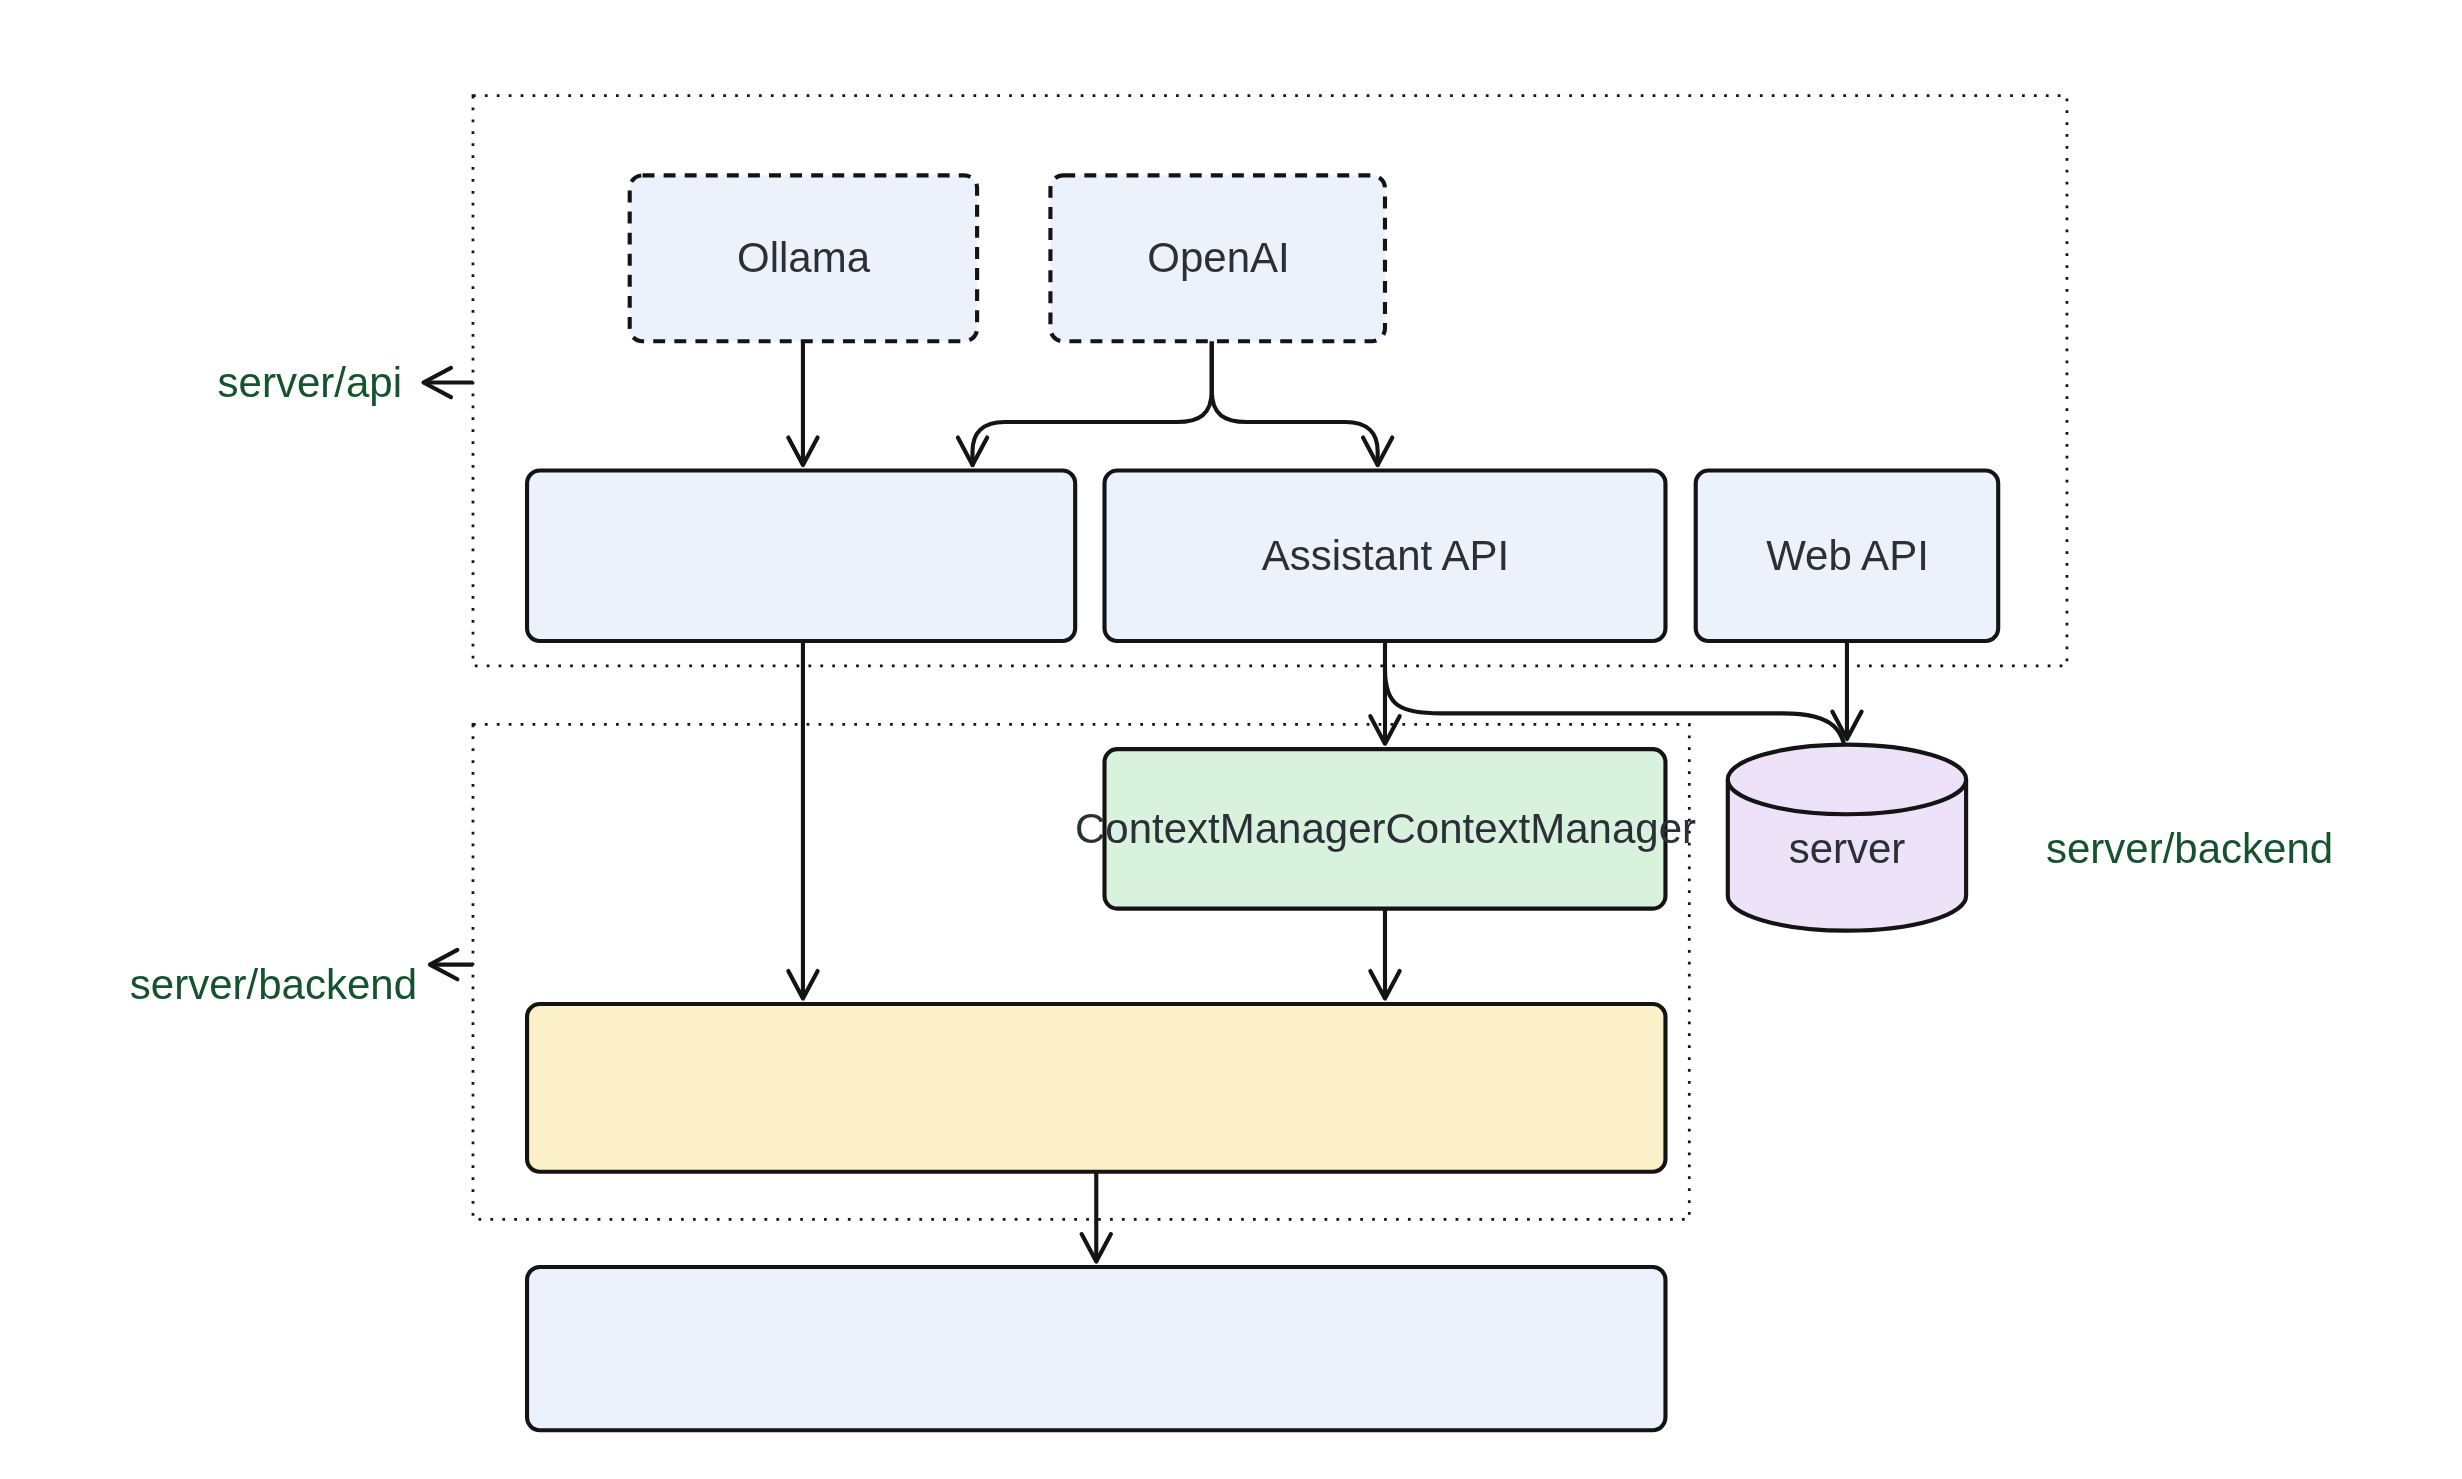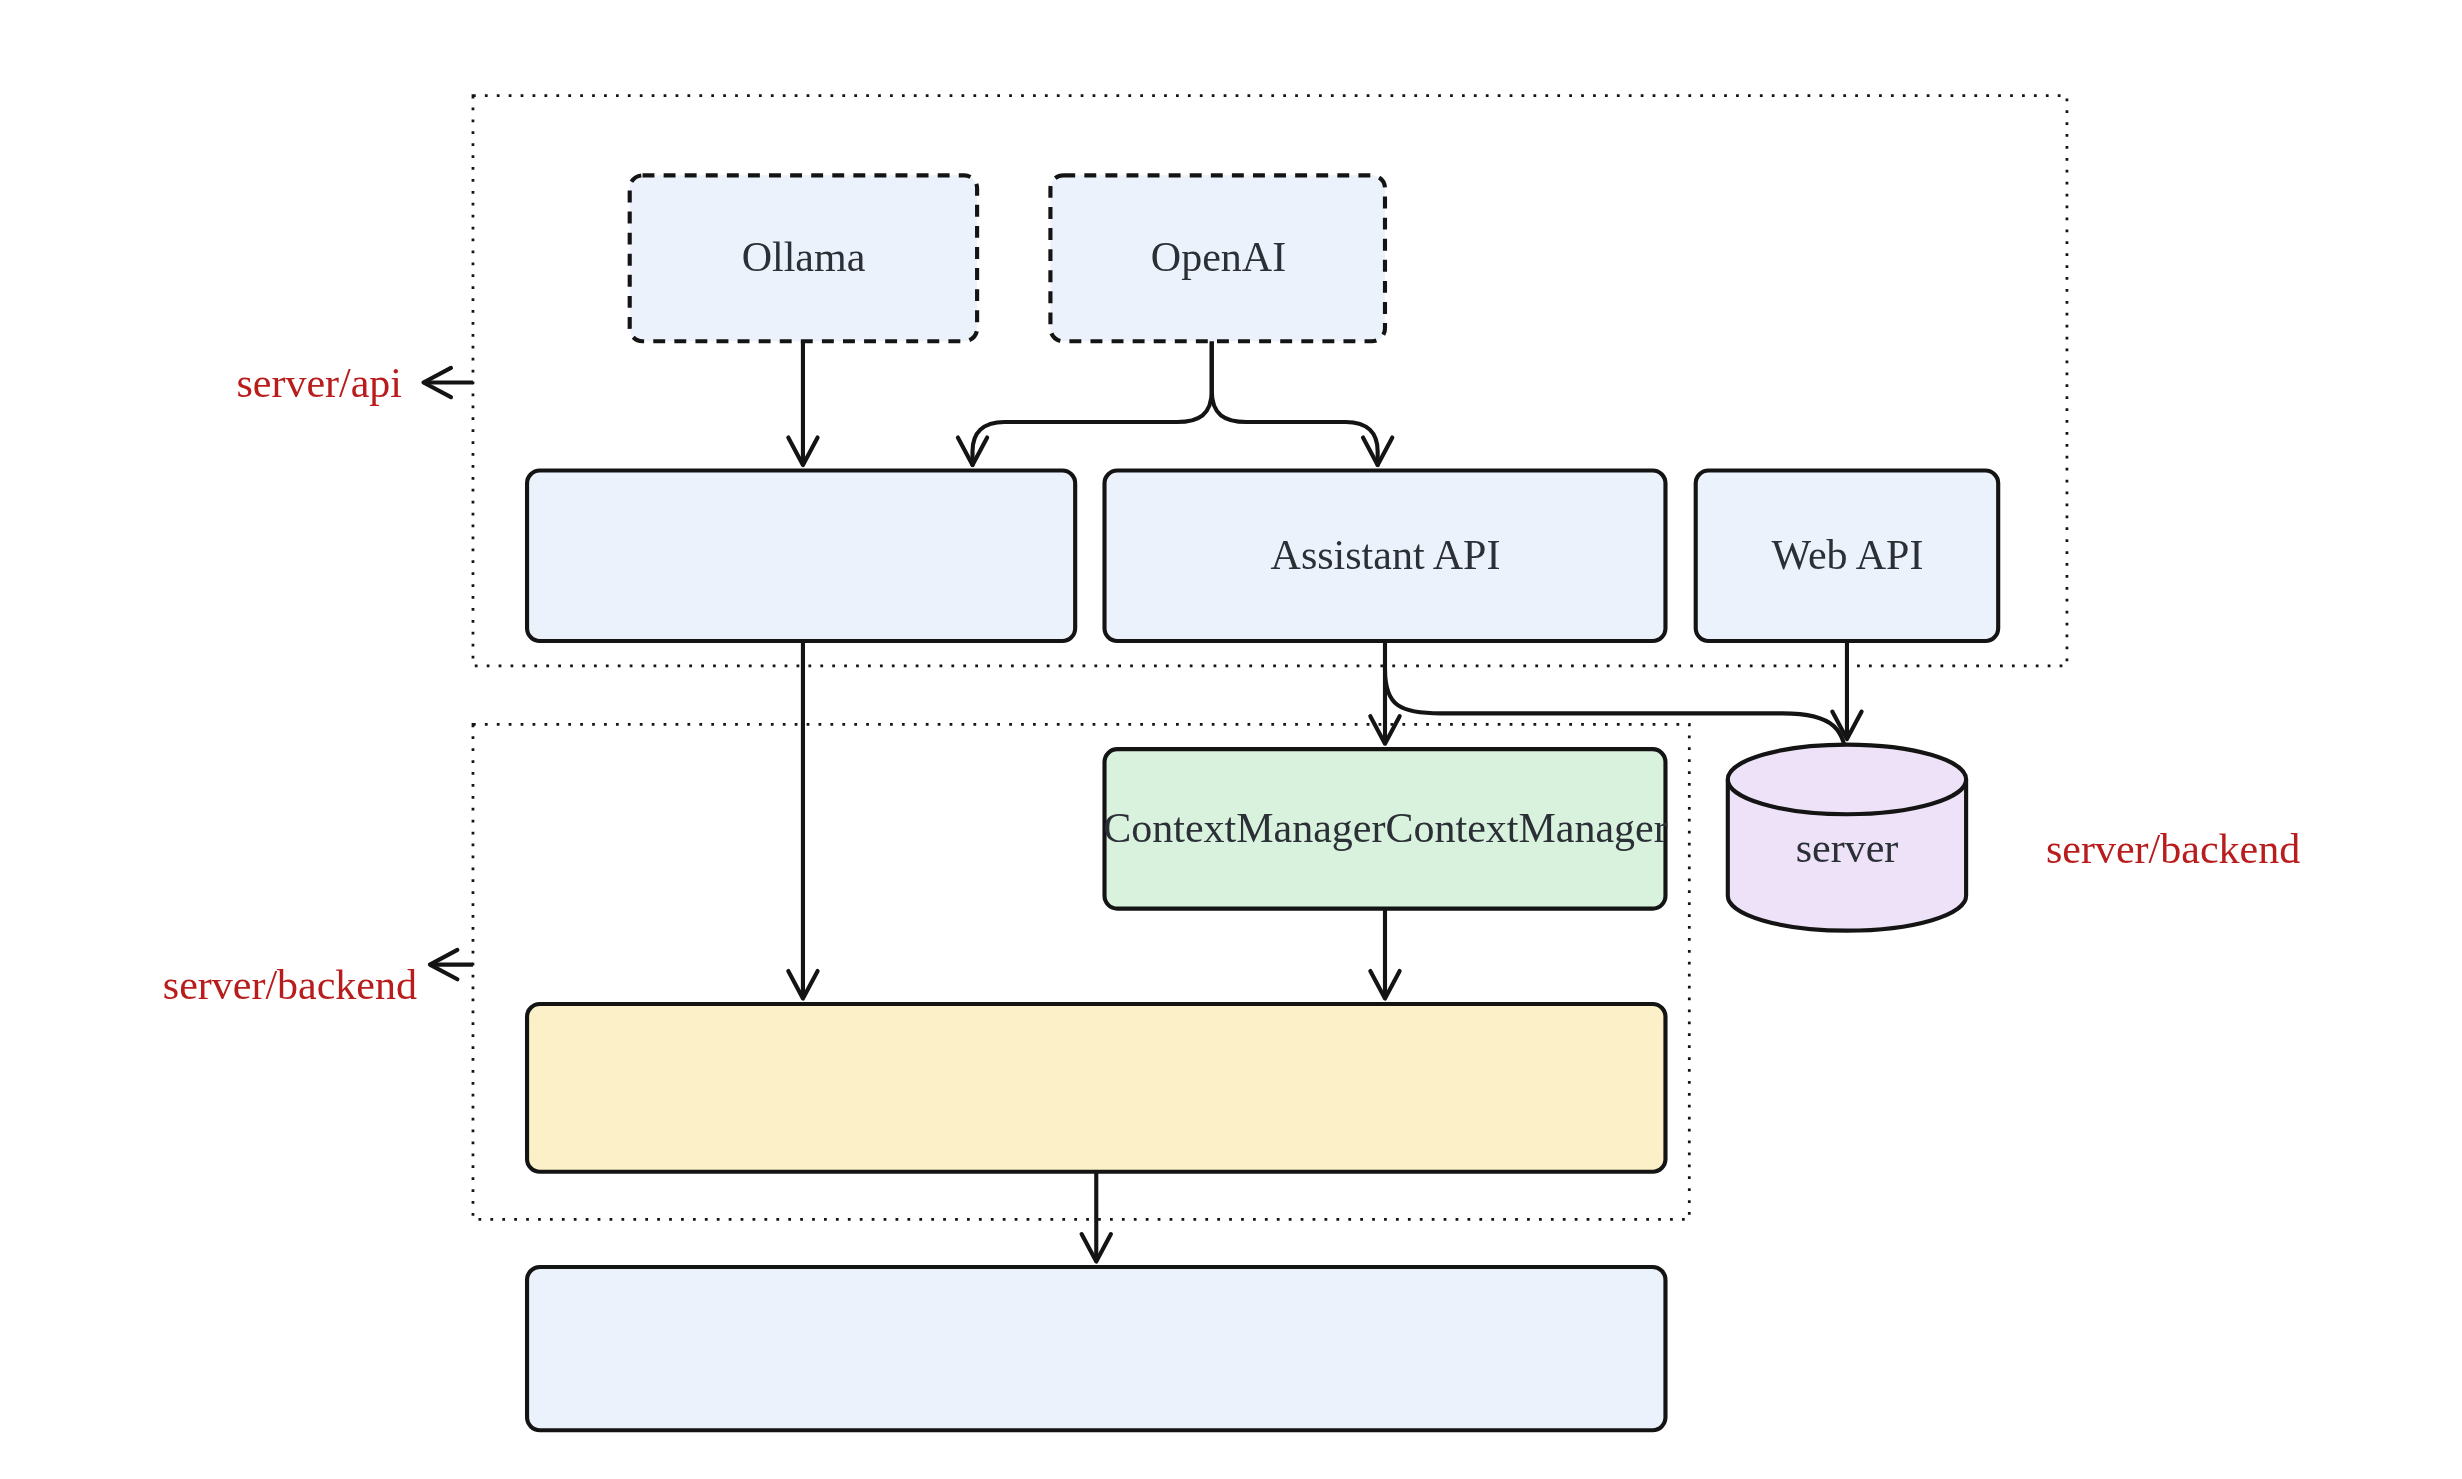--- a/index.html
+++ b/index.html
@@ -1,21 +1,21 @@
 <!DOCTYPE html>
 <html style="font-size:14.7px"><head>
 <meta charset="utf-8">
 <style>
   html, body { margin: 0; padding: 0; background: #ffffff; }
   .canvas {
     position: relative;
     width: 2462px;
     height: 1480px;
     background: #ffffff;
-    font-family: Liberation Serif, serif;
+    font-family: Liberation Sans, sans-serif;
     color: #2b2f36;
     overflow: hidden;
   }
   .layer { position: absolute; left: 0; top: 0; }
   .node-label {
     position: absolute;
     display: flex;
     align-items: center;
     justify-content: center;
     text-align: center;
@@ -24,21 +24,21 @@
     color: #2b2f36;
     pointer-events: none;
     white-space: nowrap;
   }
   .node-label.two-line { flex-direction: row; }
   .ext-label {
     position: absolute;
     display: flex;
     align-items: center;
     font-size: 42px;
-    color: #b91c1c;
+    color: #14532d;
     pointer-events: none;
     white-space: nowrap;
   }
   .ext-label.right-align { justify-content: flex-end; }
   .ext-label.left-align  { justify-content: flex-start; }
 </style>
 </head>
 <body>
 
 <div class="canvas">

